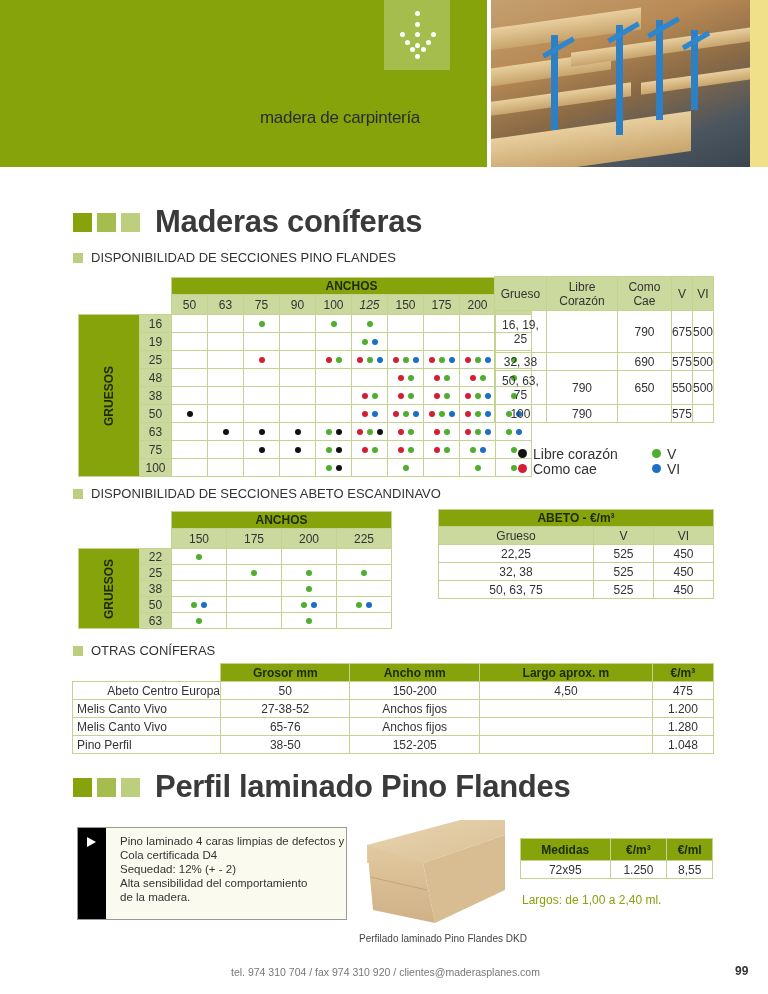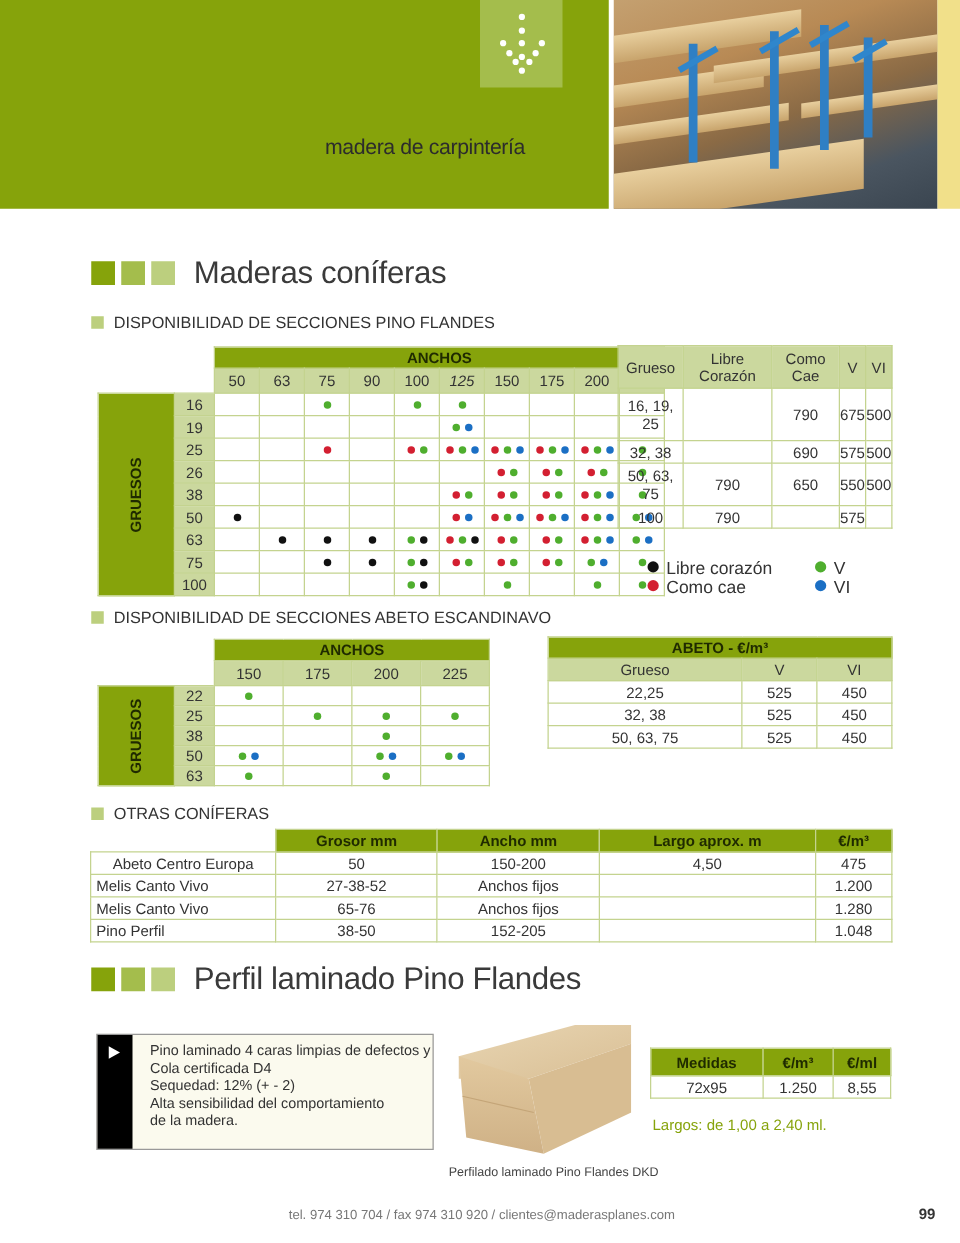--- a/index.html
+++ b/index.html
@@ -12,21 +12,21 @@
   .header-photo { position: absolute; left: 491px; top: 0; width: 259px; height: 167px; overflow: hidden;
     background: linear-gradient(160deg, #c4a070 0%, #b88a55 30%, #8a6a45 55%, #4a5560 80%, #3a4550 100%); }
   .photo-board { position: absolute; height: 12px; background: linear-gradient(180deg,#e8cf9e,#c8a46c); transform: skewY(-8deg); }
   .photo-rack { position: absolute; width: 7px; background: #2f7fc4; }
   .photo-arm { position: absolute; height: 5px; background: #2f86cc; transform: rotate(-30deg); }
   .header-strip { position: absolute; left: 750px; top: 0; width: 18px; height: 167px; background: #f1e08a; }
 
   .section-title { position: absolute; left: 73px; display: flex; align-items: center; }
   .sq { width: 19px; height: 19px; margin-right: 5px; }
   .sq1 { background: #86a30b; } .sq2 { background: #a4bd4c; } .sq3 { background: #bccf7e; }
-  .section-title .txt { margin-left: 10px; font-size: 25px; color: #3a3a3a; font-weight: normal; letter-spacing: -0.3px; }
+  .section-title .txt { margin-left: 10px; font-size: 31px; color: #3a3a3a; font-weight: bold; letter-spacing: -0.3px; }
 
   .subhead { position: absolute; left: 73px; display: flex; align-items: center; font-size: 13px; color: #333; }
   .subhead .bullet { width: 10px; height: 10px; background: #bccf7e; margin-right: 8px; }
 
   table { border-collapse: collapse; position: absolute; }
   .grid td, .grid th { border: 1px solid #c4d38f; text-align: center; font-size: 12px; font-weight: normal; }
   .band { background: #86a30b; color: #1f2a00; font-weight: bold !important; font-size: 12px; }
   .colhead { background: #cbd89e; color: #333; }
   .rowhead { background: #cbd89e; color: #333; }
   .vert { background: #86a30b; width: 20px; }
@@ -154,21 +154,21 @@
         <td style="background: rgb(255, 255, 255);"><span class="dot d-r"></span></td>
         <td style="background: rgb(255, 255, 255);"></td>
         <td style="background: rgb(255, 255, 255);"><span class="dot d-r"></span><span class="dot d-g"></span></td>
         <td style="background: rgb(255, 255, 255);"><span class="dot d-r"></span><span class="dot d-g"></span><span class="dot d-b"></span></td>
         <td style="background: rgb(255, 255, 255);"><span class="dot d-r"></span><span class="dot d-g"></span><span class="dot d-b"></span></td>
         <td style="background: rgb(255, 255, 255);"><span class="dot d-r"></span><span class="dot d-g"></span><span class="dot d-b"></span></td>
         <td style="background: rgb(255, 255, 255);"><span class="dot d-r"></span><span class="dot d-g"></span><span class="dot d-b"></span></td>
         <td style="background: rgb(255, 255, 255);"><span class="dot d-g"></span></td>
       </tr>
       <tr style="height: 18px;">
-        <td class="rowhead" style="width: 32px;">26</td>
+        <td class="rowhead" style="width: 32px;">48</td>
         <td style="background: rgb(255, 255, 255);"></td>
         <td style="background: rgb(255, 255, 255);"></td>
         <td style="background: rgb(255, 255, 255);"></td>
         <td style="background: rgb(255, 255, 255);"></td>
         <td style="background: rgb(255, 255, 255);"></td>
         <td style="background: rgb(255, 255, 255);"></td>
         <td style="background: rgb(255, 255, 255);"><span class="dot d-r"></span><span class="dot d-g"></span></td>
         <td style="background: rgb(255, 255, 255);"><span class="dot d-r"></span><span class="dot d-g"></span></td>
         <td style="background: rgb(255, 255, 255);"><span class="dot d-r"></span><span class="dot d-g"></span></td>
         <td style="background: rgb(255, 255, 255);"><span class="dot d-g"></span></td>
@@ -403,21 +403,21 @@
       <tr style="height:18px;" id="otras-head">
         <th style="border: none; background: rgb(255, 255, 255); width: 148px;"></th>
         <th class="band">Grosor mm</th>
         <th class="band">Ancho mm</th>
         <th class="band">Largo aprox. m</th>
         <th class="band">€/m³</th>
       </tr>
     </thead>
   <tbody id="otras-body">
       <tr style="height: 18px;">
-        <td style="text-align: center; padding-left: 0;">Abeto Centro Europa</td>
+        <td style="text-align: right; padding-left: 0;">Abeto Centro Europa</td>
         <td>50</td>
         <td>150-200</td>
         <td>4,50</td>
         <td>475</td>
       </tr>
       <tr style="height: 18px;">
         <td style="text-align: left; padding-left: 4px;">Melis Canto Vivo</td>
         <td>27-38-52</td>
         <td>Anchos fijos</td>
         <td></td>

